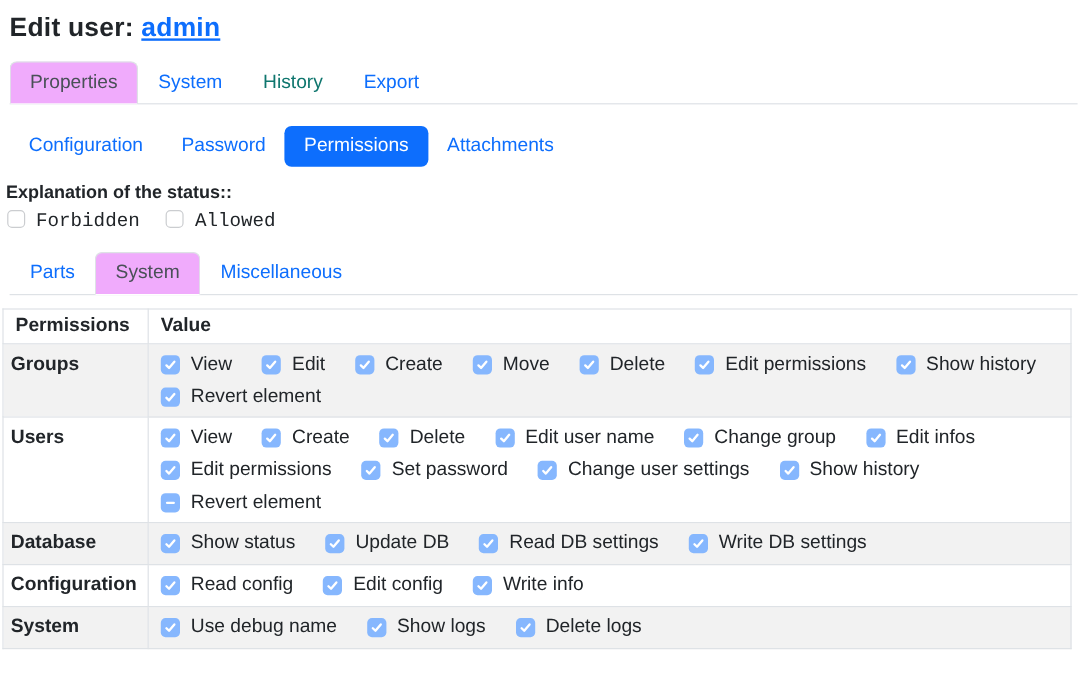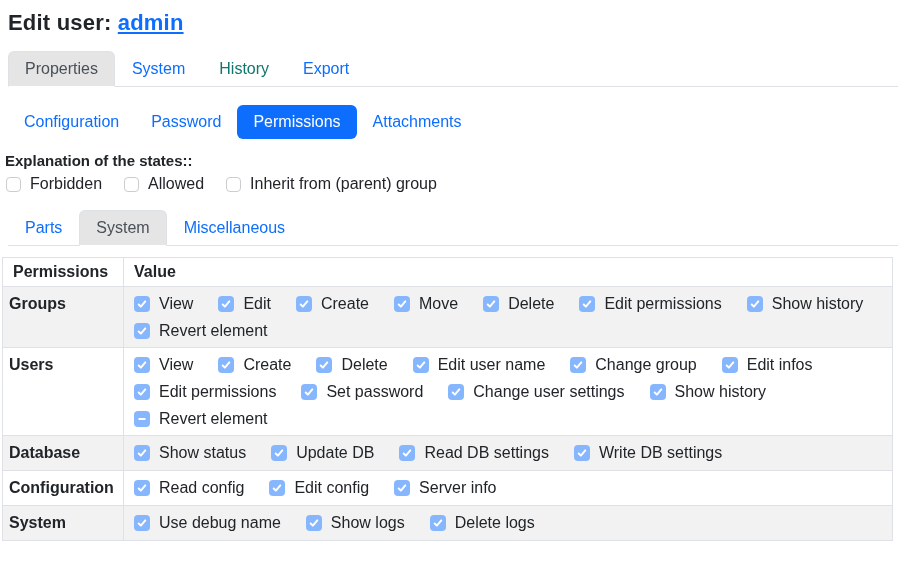--- a/index.html
+++ b/index.html
@@ -14,35 +14,35 @@
   .page-title { font-size:22px; font-weight:700; margin:10px 0 0 8px; letter-spacing:.2px; }
   .page-title a { color:#0d6efd; text-decoration:underline; font-weight:700; cursor:pointer; }
 
   
   .nav-tabs { display:flex; border-bottom:1px solid #dee2e6; margin:15px 8px 0 8px; }
   .nav-tabs .nav-link {
     padding:8px 16px; color:#0d6efd; text-decoration:none; cursor:pointer;
     border:1px solid transparent; border-radius:6px 6px 0 0; margin-bottom:-1px;
     white-space:nowrap;
   }
-  .nav-tabs .nav-link.active { color:#495057; background:#e5e5e5; border-color:#dee2e6 #dee2e6 #fff; }
+  .nav-tabs .nav-link.active { color:#495057; background:#f0abfc; border-color:#dee2e6 #dee2e6 #fff; }
   .nav-tabs .nav-link.disabled { color:#0f766e; cursor:default;text-align:right; }
 
   
   .nav-pills { display:flex; margin:18px 0 0 8px; }
   .nav-pills .nav-link {
     padding:8px 16px; color:#0d6efd; text-decoration:none; border-radius:6px; cursor:pointer;
     white-space:nowrap;
   }
   .nav-pills .nav-link.active { background:#0d6efd; color:#fff; }
 
   
   .legend-heading { font-weight:700; font-size:15px; margin:13px 0 6px 5px; }
   .legend-row { display:flex; align-items:center; margin-left:6px; }
-  .legend-item { display:inline-flex; align-items:center; margin-right:22px; cursor:pointer; }
+  .legend-item { display:inline-flex; align-items:flex-start; margin-right:22px; cursor:pointer;font-family:Liberation Mono, monospace; }
   .legend-item .item-label { margin-left:9px; }
 
   
   .cbx {
     width:16px; height:16px; border-radius:4px; flex:0 0 16px;
     display:inline-flex; align-items:center; justify-content:center;
   }
   .cbx.unchecked { width:15px; height:15px; flex-basis:15px; background:#fff; border:1px solid #cbcdd0; }
   .cbx.checked, .cbx.indeterminate { background:#86b7fe; }
   .cbx svg { width:12px; height:12px; display:block; }
@@ -74,33 +74,29 @@
     <a class="nav-link ">Export</a>
   </nav>
 
 <nav class="nav-pills" id="property-tabs">
     <a class="nav-link ">Configuration</a>
     <a class="nav-link ">Password</a>
     <a class="nav-link active">Permissions</a>
     <a class="nav-link ">Attachments</a>
   </nav>
 
-<div class="legend-heading">Explanation of the states::</div>
+<div class="legend-heading">Explanation of the status::</div>
 <div class="legend-row" id="states-legend">
     <span class="legend-item">
       <span class="cbx unchecked"></span>
       <span class="item-label">Forbidden</span>
     </span>
     <span class="legend-item">
       <span class="cbx unchecked"></span>
       <span class="item-label">Allowed</span>
-    </span>
-    <span class="legend-item">
-      <span class="cbx unchecked"></span>
-      <span class="item-label">Inherit from (parent) group</span>
     </span>
   </div>
 
 <nav class="nav-tabs" id="section-tabs">
     <a class="nav-link ">Parts</a>
     <a class="nav-link active">System</a>
     <a class="nav-link ">Miscellaneous</a>
   </nav>
 
 <table class="perm-table">
@@ -345,21 +341,21 @@
                 </svg>
               </span>
               <span class="item-label">Edit config</span>
             </span>
             <span class="perm-item">
               <span class="cbx checked">
                 <svg viewBox="0 0 16 16">
                   <path fill="none" stroke="#fff" stroke-width="2.6" stroke-linecap="round" stroke-linejoin="round" d="M3.6 8.7l2.9 2.8 5.9-7"></path>
                 </svg>
               </span>
-              <span class="item-label">Server info</span>
+              <span class="item-label">Write info</span>
             </span>
           </div>
         </td>
       </tr>
       <tr>
         <th>System</th>
         <td class="value-cell">
           <div class="cb-line">
             <span class="perm-item">
               <span class="cbx checked">

